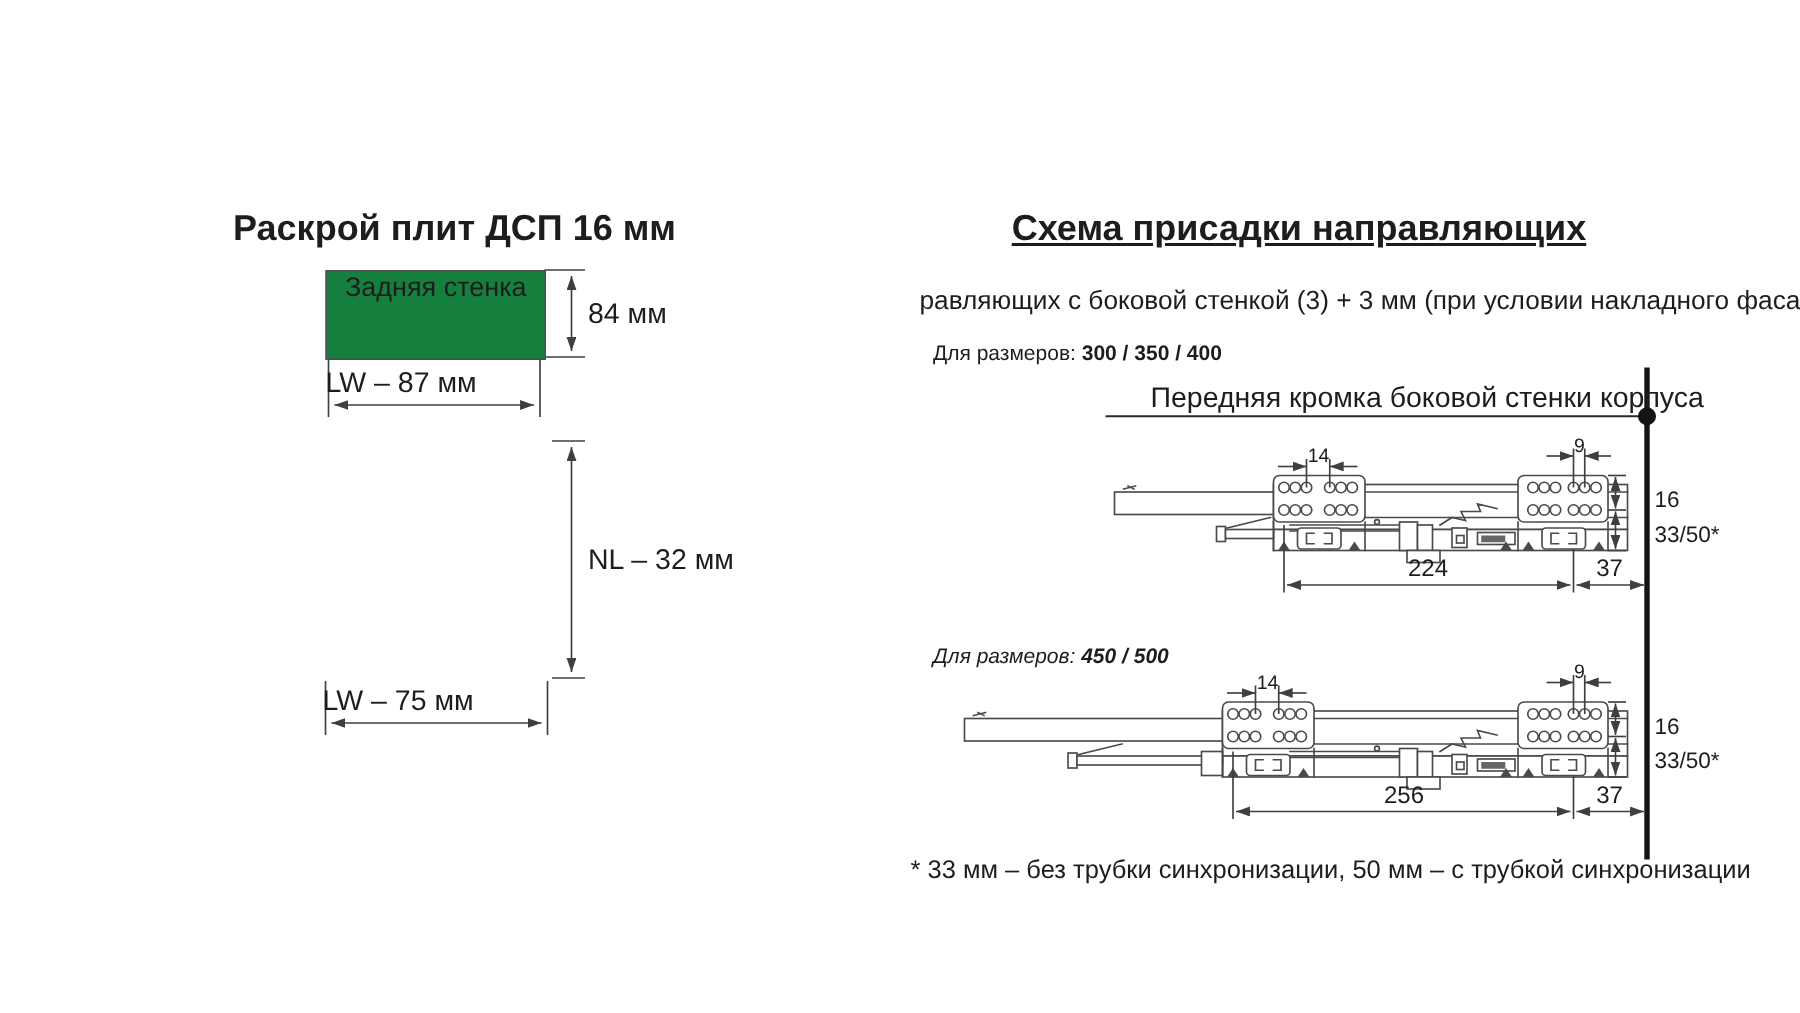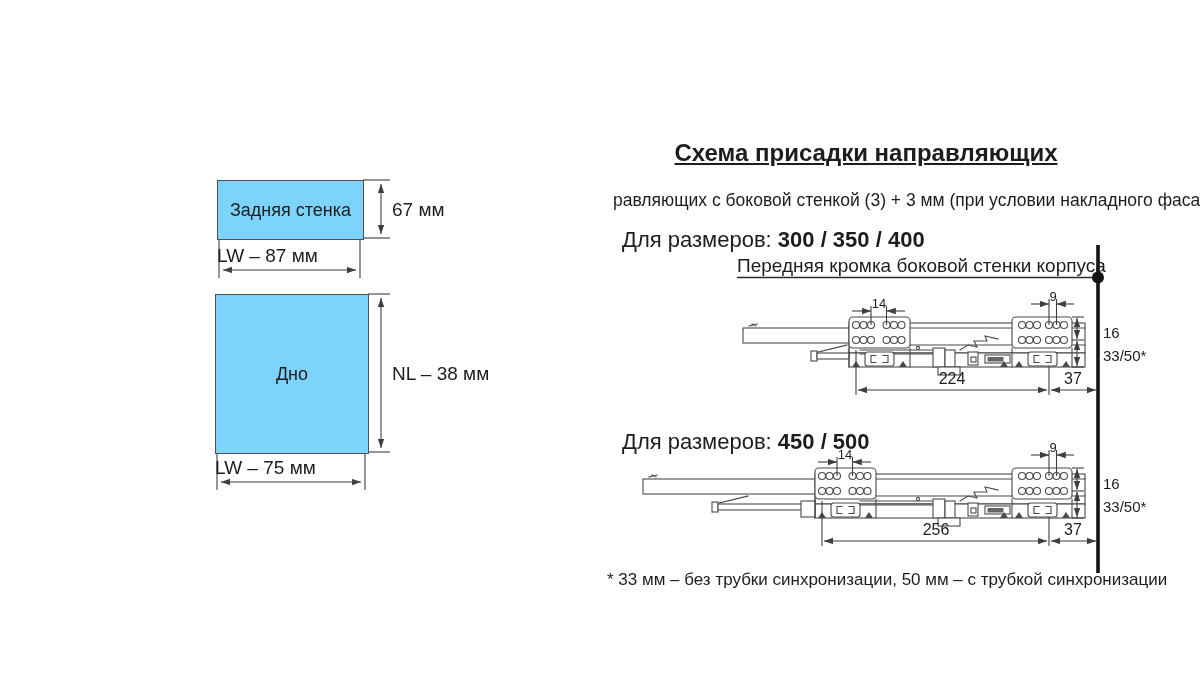--- a/index.html
+++ b/index.html
@@ -2,26 +2,26 @@
 <html><head>
 <meta charset="utf-8">
 <style>
   html,body{margin:0;padding:0;background:#fff;}
   .page{position:relative;width:1200px;height:675px;background:#fff;overflow:hidden;
         font-family:"Liberation Sans",sans-serif;color:#1d1d1d;}
   .lay{position:absolute;left:0;top:0;}
   .txt{position:absolute;color:#1d1d1d;white-space:nowrap;}
   .h1{font-size:24px;font-weight:bold;text-align:center;}
   .body-t{font-size:17.5px;}
-  .size-t{font-size:22px;}
+  .size-t{font-size:14px;}
   .size-b{font-weight:bold;}
   .note-t{font-size:17px;}
-  .edge-t{font-size:19px;text-align:center;}
-  .panel{position:absolute;background:#7dd3fc;border:1.3px solid #4f4f4f;
-         display:flex;align-items:center;justify-content:center;font-size:18px;}
+  .edge-t{font-size:19px;text-align:center;margin-left:30px;}
+  .panel{position:absolute;background:#15803d;border:1.3px solid #4f4f4f;
+         display:flex;justify-content:center;font-size:18px;}
   .dimtxt{font-size:19px;}
   .ctr{}
   svg text{font-family:"Liberation Sans",sans-serif;fill:#1d1d1d;}
   .ds{font-size:13px;text-anchor:middle;}
   .dmd{font-size:15px;}
   .dl{font-size:16px;text-anchor:middle;}
   .dw{stroke:#4a4a4a;stroke-width:1.1;fill:none;stroke-linecap:square;}
   .f{fill:#fff;}
   .dm{stroke:#3f3f3f;stroke-width:1.1;fill:none;}
   .ft{fill:#4a4a4a;stroke:none;}
@@ -231,42 +231,40 @@
     <text class="dl" x="1073" y="384">37</text>
 
     <text class="ds" x="845" y="459">14</text>
     <text class="ds" x="1053" y="452">9</text>
     <text class="dmd" x="1103" y="489">16</text>
     <text class="dmd" x="1103" y="512">33/50*</text>
     <text class="dl" x="936" y="535">256</text>
     <text class="dl" x="1073" y="535">37</text>
   </svg>
 
+  <div class="txt h1" style="left:143px;top:139px;width:320px;">Раскрой плит ДСП 16 мм</div>
   <div class="txt h1" style="left:616px;top:139px;width:500px;text-decoration:underline;">Схема присадки направляющих</div>
 
   <div class="panel" style="left:217px;top:180px;width:145px;height:58px;">
     <span>Задняя стенка</span>
   </div>
-  <div class="txt dimtxt" style="left:392px;top:199px;">67 мм</div>
+  <div class="txt dimtxt" style="left:392px;top:199px;">84 мм</div>
   <div class="txt dimtxt ctr" style="left:217px;top:245px;width:145px;">LW – 87 мм</div>
 
-  <div class="panel" style="left:215px;top:294px;width:152px;height:158px;">
-    <span>Дно</span>
-  </div>
-  <div class="txt dimtxt" style="left:392px;top:363px;">NL – 38 мм</div>
+  <div class="txt dimtxt" style="left:392px;top:363px;">NL – 32 мм</div>
   <div class="txt dimtxt ctr" style="left:215px;top:457px;width:152px;">LW – 75 мм</div>
 
   <div class="txt body-t" style="left:613px;top:190px;">равляющих с боковой стенкой (3) + 3 мм (при условии накладного фасада)</div>
 
   <div class="txt size-t" style="left:622px;top:227px;">
     <span>Для размеров:</span>
     <span class="size-b">300 / 350 / 400</span>
   </div>
 
   <div class="txt edge-t" style="left:737px;top:255px;width:354px;">Передняя кромка боковой стенки корпуса</div>
 
-  <div class="txt size-t" style="left:622px;top:429px;">
+  <div class="txt size-t" style="left:622px;top:429px;font-style:italic;">
     <span>Для размеров:</span>
     <span class="size-b">450 / 500</span>
   </div>
 
   <div class="txt note-t" style="left:607px;top:570px;">* 33 мм – без трубки синхронизации, 50 мм – с трубкой синхронизации</div>
 </div>
 
 </body></html>

